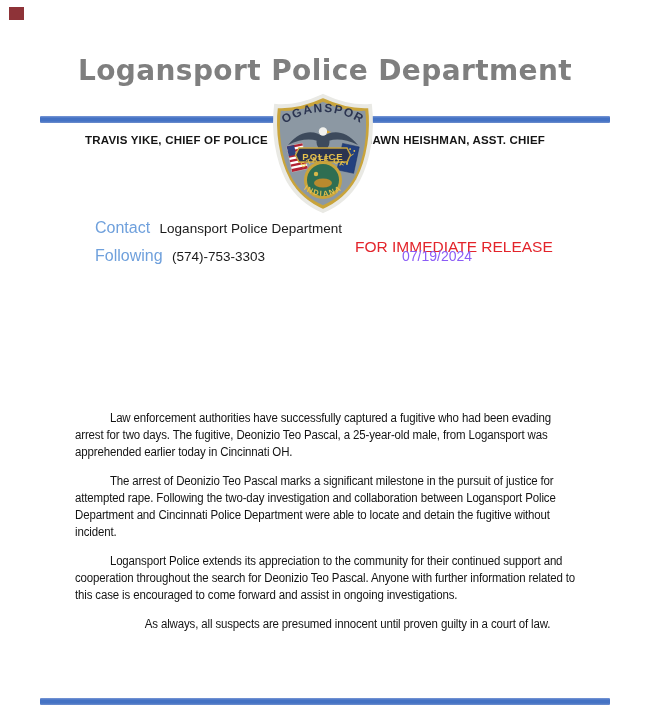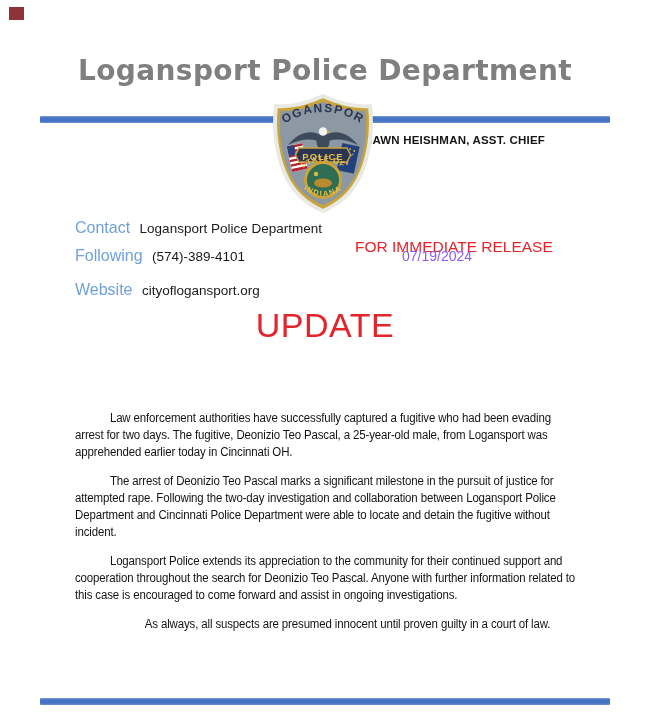--- a/index.html
+++ b/index.html
@@ -23,21 +23,21 @@
     position:absolute;top:134px;font-weight:bold;font-size:11.5px;letter-spacing:0.2px;color:#151515;
   }
   .chief-left{left:85px;}
   .chief-right{right:105px;}
   .badge{position:absolute;left:266px;top:93px;width:114px;height:121px;}
   .badge text{font-family:"Liberation Sans",sans-serif;font-weight:bold;}
   .contact-row{position:absolute;left:75px;white-space:nowrap;}
   .row-contact{top:219px;}
   .row-telephone{top:247px;}
   .row-website{top:281px;}
-  .label-blue{color:#6FA0DC;font-size:16px;}
+  .label-blue{color:#6FA0DC;font-size:16px;margin-left:20px;}
   .value-black{color:#1a1a1a;font-size:13.5px;margin-left:5px;}
   .release-label{position:absolute;left:355px;top:238px;color:#E3242B;font-size:15.5px;white-space:nowrap;}
   .date{position:absolute;left:402px;top:248px;color:#8b5cf6;font-size:14px;white-space:nowrap;}
   .update{
     position:absolute;left:0;top:306px;width:100%;text-align:center;
     color:#E3242B;font-size:34px;line-height:38px;letter-spacing:0.5px;
   }
   .headline{
     position:absolute;left:0;top:367px;width:100%;text-align:center;
     color:#5B9BD5;font-size:16.5px;
@@ -54,20 +54,21 @@
 <body>
 
 <div class="page">
 
   <div class="corner-square"></div>
 
   <h1 class="title">Logansport Police Department</h1>
 
   <div class="rule rule-top"></div>
 
+  <div class="chief chief-left">TRAVIS YIKE, CHIEF OF POLICE</div>
   <div class="chief chief-right">SHAWN HEISHMAN, ASST. CHIEF</div>
 
   <svg class="badge" viewBox="0 0 114 121" aria-hidden="true">
     <defs>
       <path id="arcTop" d="M 16 32 Q 57 6 98 32" fill="none"></path>
       <path id="arcStateOf" d="M 34 77 Q 57 59 80 77" fill="none"></path>
       <path id="arcIndiana" d="M 30 90 Q 57 116 84 90" fill="none"></path>
     </defs>
 
     <path d="M57 3 C42 10 24 14 10 13 C7 38 11 66 22 87 C31 103 43 112 57 118 C71 112 83 103 92 87 C103 66 107 38 104 13 C90 14 72 10 57 3 Z" fill="#C9A43B" stroke="#E9E9E4" stroke-width="4"></path>
@@ -126,30 +127,25 @@
   </svg>
 
   <div class="contact-row row-contact">
     <span class="label-blue">Contact</span>
     <span class="value-black">Logansport Police Department</span>
   </div>
   <div class="release-label">FOR IMMEDIATE RELEASE</div>
 
   <div class="contact-row row-telephone">
     <span class="label-blue">Following</span>
-    <span class="value-black">(574)-389-4101</span>
+    <span class="value-black">(574)-753-3303</span>
   </div>
   <div class="date">07/19/2024</div>
 
-  <div class="contact-row row-website">
-    <span class="label-blue">Website</span>
-    <span class="value-black">cityoflogansport.org</span>
-  </div>
 
-  <div class="update">UPDATE</div>
 
   <div class="body-text">
     <p>Law enforcement authorities have successfully captured a fugitive who had been evading arrest for two days. The fugitive, Deonizio Teo Pascal, a 25-year-old male, from Logansport was apprehended earlier today in Cincinnati OH.</p>
     <p>The arrest of Deonizio Teo Pascal marks a significant milestone in the pursuit of justice for attempted rape. Following the two-day investigation and collaboration between Logansport Police Department and Cincinnati Police Department were able to locate and detain the fugitive without incident.</p>
     <p>Logansport Police extends its appreciation to the community for their continued support and cooperation throughout the search for Deonizio Teo Pascal.  Anyone with further information related to this case is encouraged to come forward and assist in ongoing investigations.</p>
     <p class="deep-indent">As always, all suspects are presumed innocent until proven guilty in a court of law.</p>
   </div>
 
   <div class="rule rule-bottom"></div>
 

